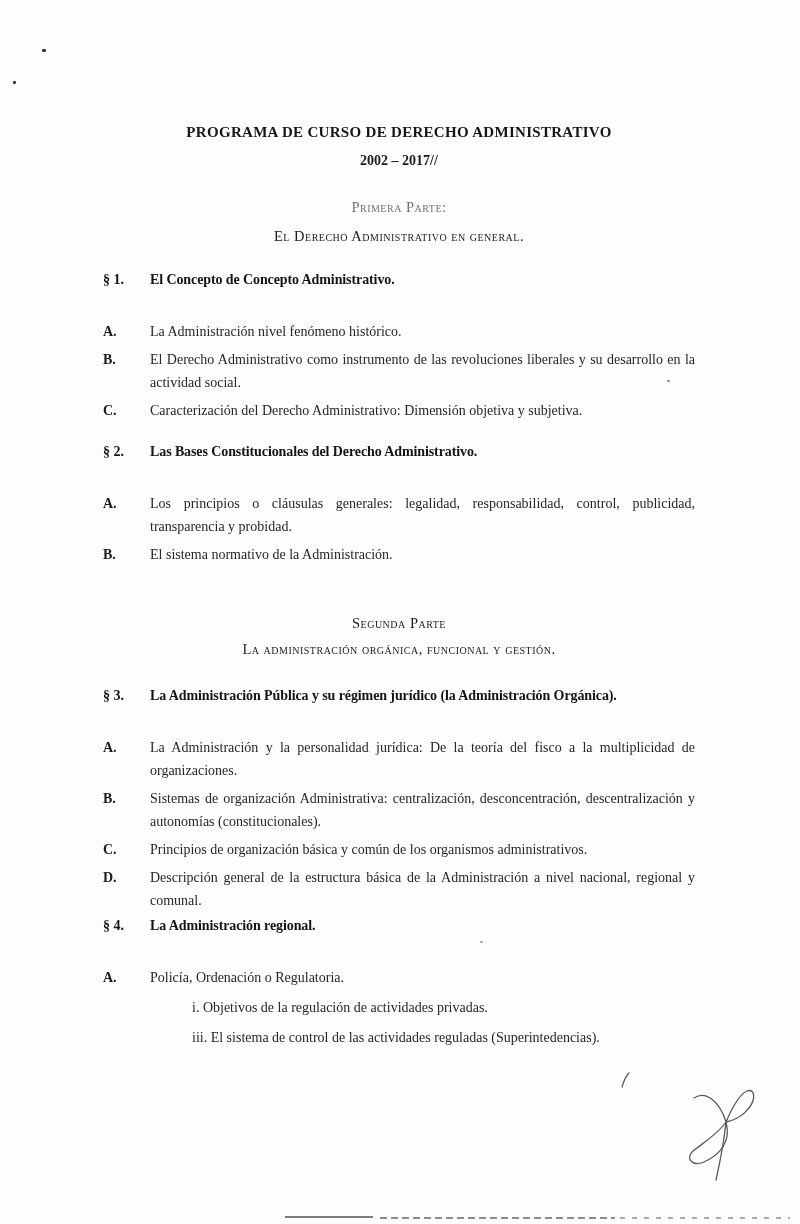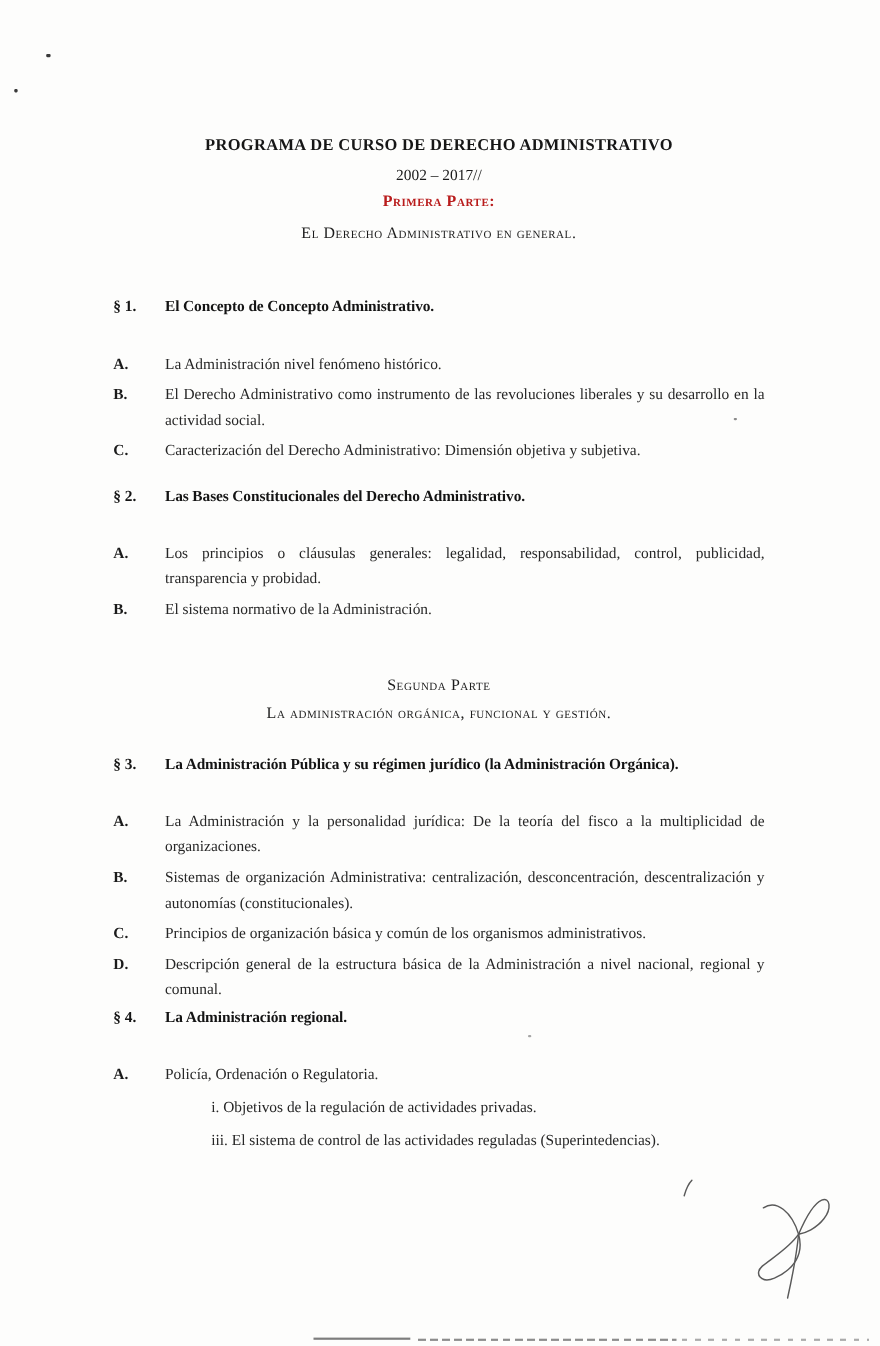--- a/index.html
+++ b/index.html
@@ -5,23 +5,23 @@
   html,body { margin:0; padding:0; background:#e8e8e8; }
   .page {
     position:relative; width:800px; height:1224px; margin:0 auto;
     background:#fdfdfc; overflow:hidden;
     font-family:"Liberation Serif","DejaVu Serif",serif;
     color:#222; font-size:14px;
   }
   
   .doc-header { position:absolute; left:103px; width:592px; top:121px; text-align:center; }
   .doc-title { font-size:15px; font-weight:bold; letter-spacing:.3px; color:#161616; line-height:22px; }
-  .doc-years { margin-top:8px; font-size:14px; font-weight:normal; color:#1a1a1a; line-height:19px; }
+  .doc-years { margin-top:8px; font-size:14px; font-weight:bold; color:#1a1a1a; line-height:19px; }
   .sc { font-variant:small-caps; letter-spacing:.5px; }
-  .doc-part-label { margin-top:4px; font-size:14.5px; color:#b91c1c; line-height:19px;font-weight:bold; }
+  .doc-part-label { margin-top:28px; font-size:14.5px; color:#737373; line-height:19px; }
   .doc-part-sub { margin-top:10px; font-size:14.5px; color:#1c1c1c; line-height:19px; }
 
   
   .abs { position:absolute; left:103px; width:592px; }
   .sec-head { display:grid; grid-template-columns:47px 1fr; }
   .sec-num { font-weight:bold; color:#141414; }
   .sec-title { font-weight:bold; color:#141414; white-space:nowrap; letter-spacing:-.1px; }
 
   .items .item { display:grid; grid-template-columns:47px 1fr; margin-bottom:5px; }
   .item-label { font-weight:bold; color:#1b1b1b; line-height:23px; }

